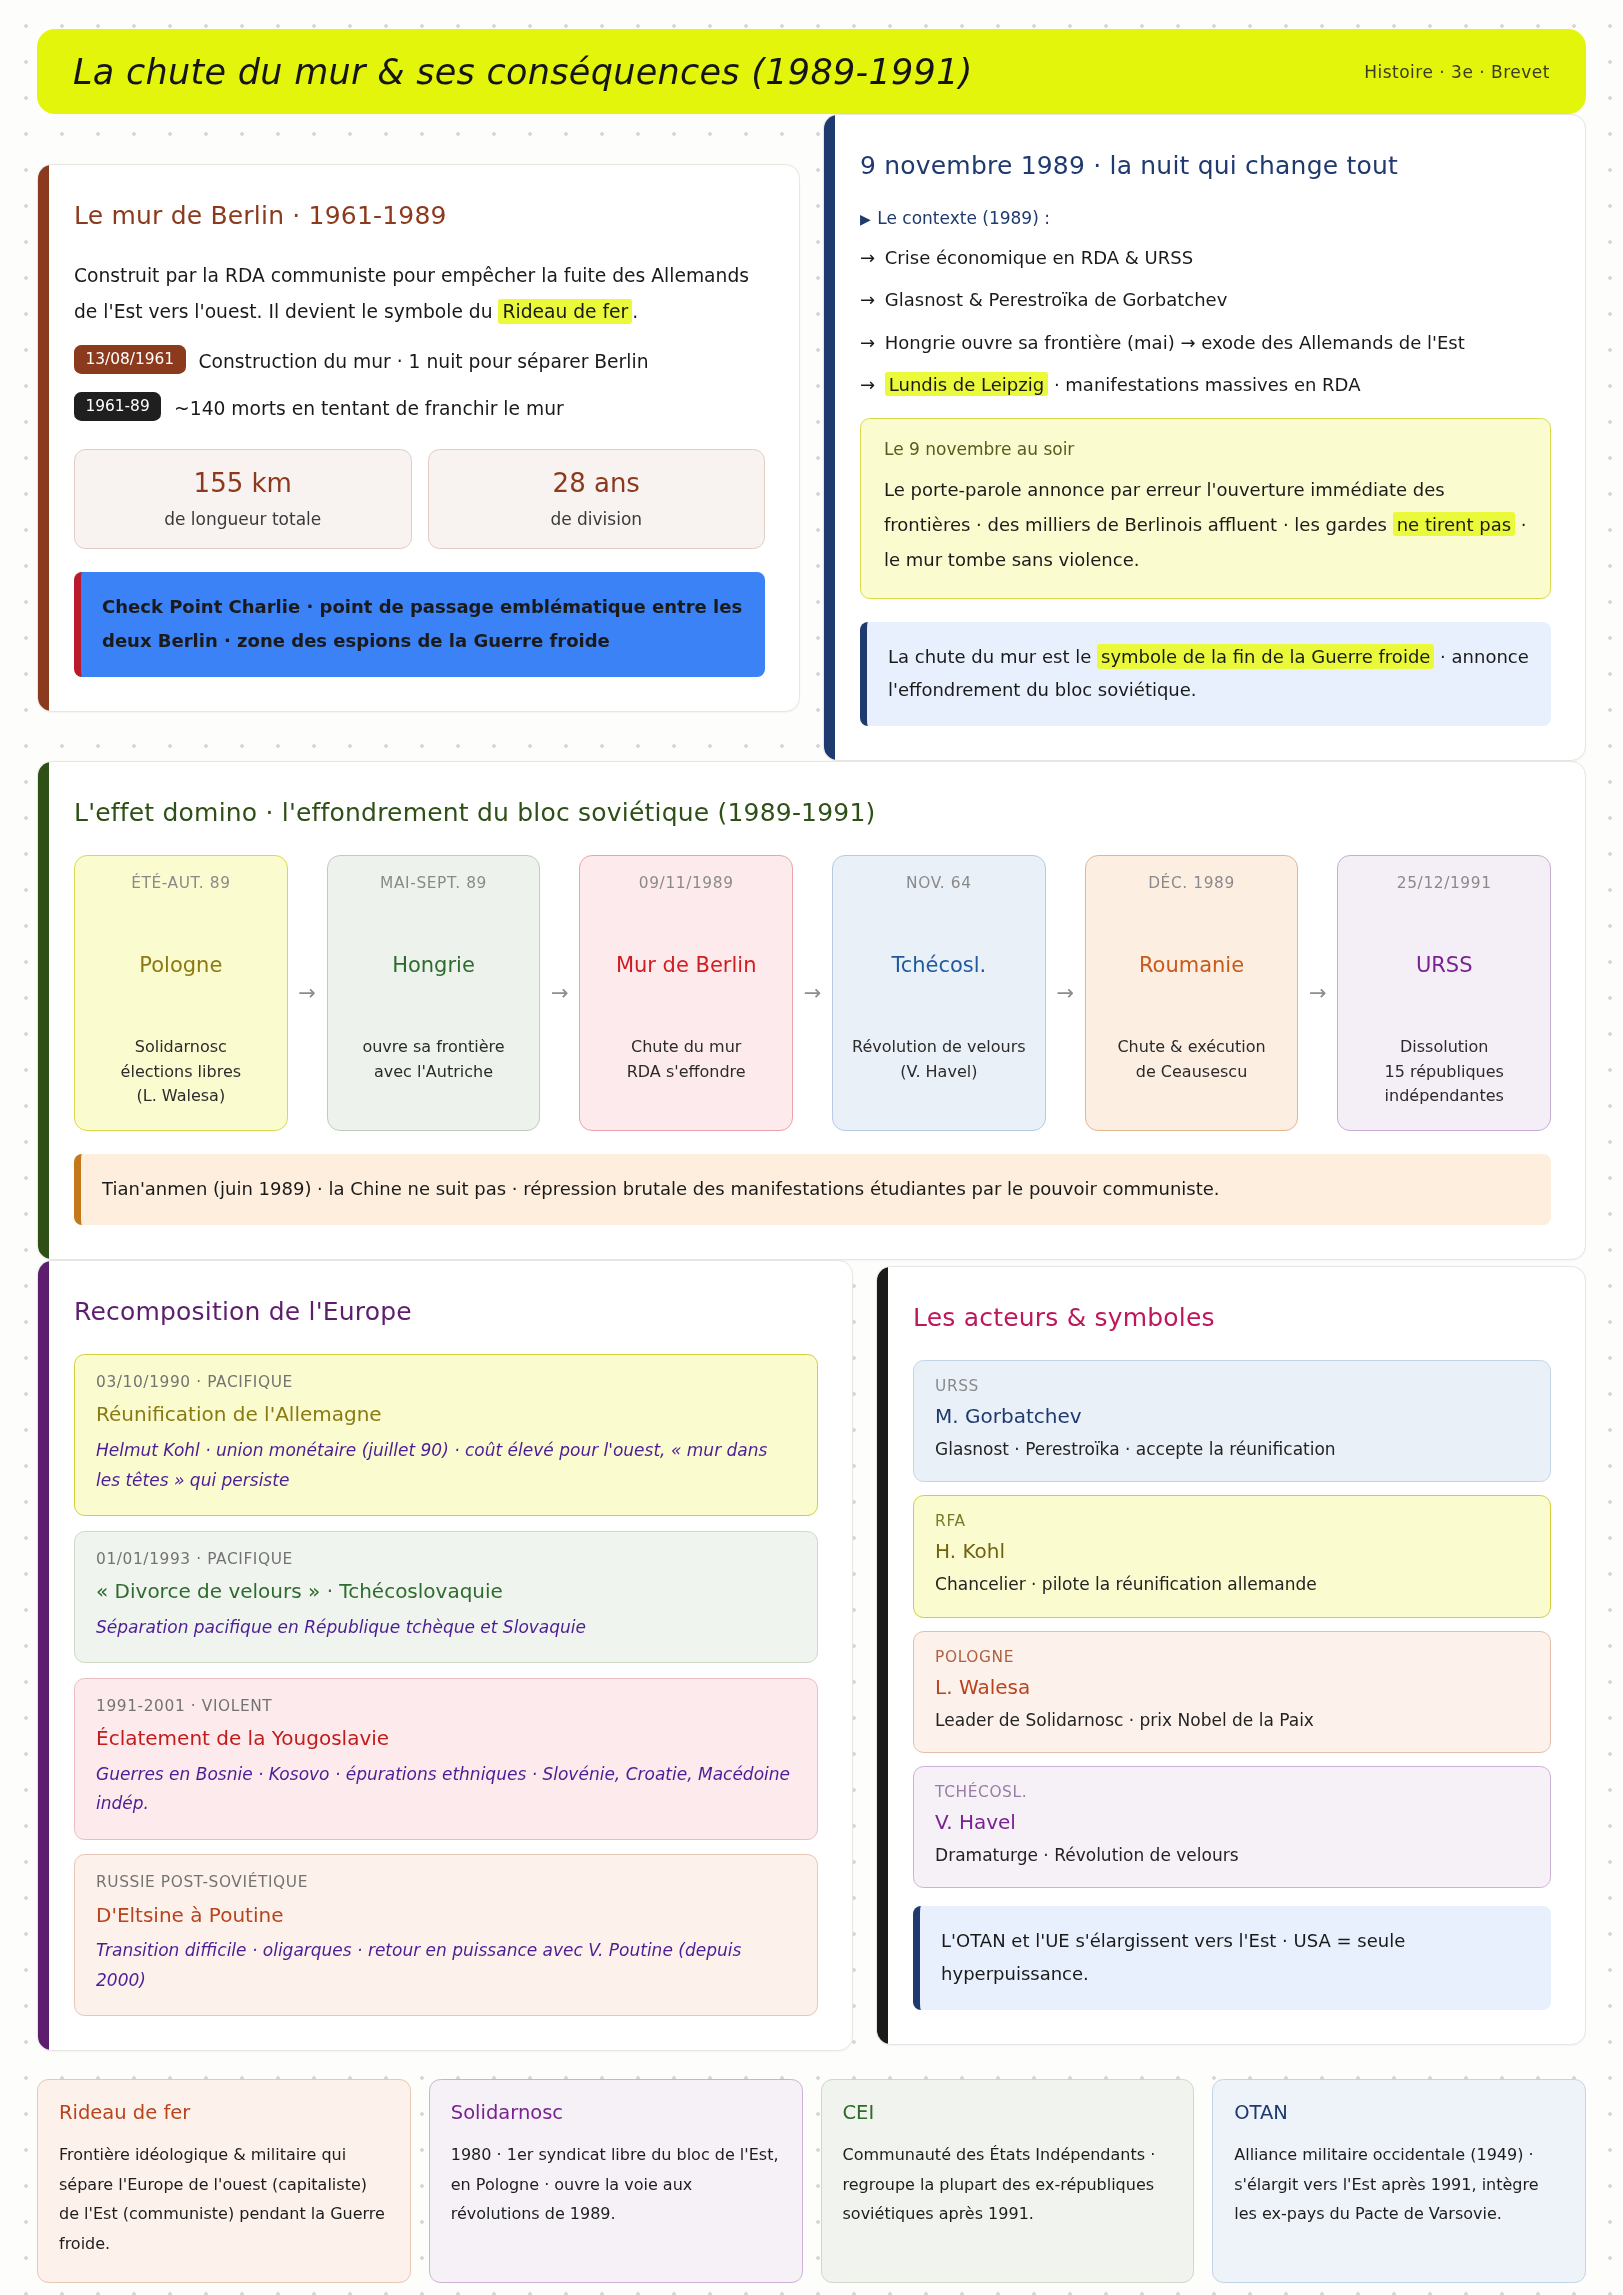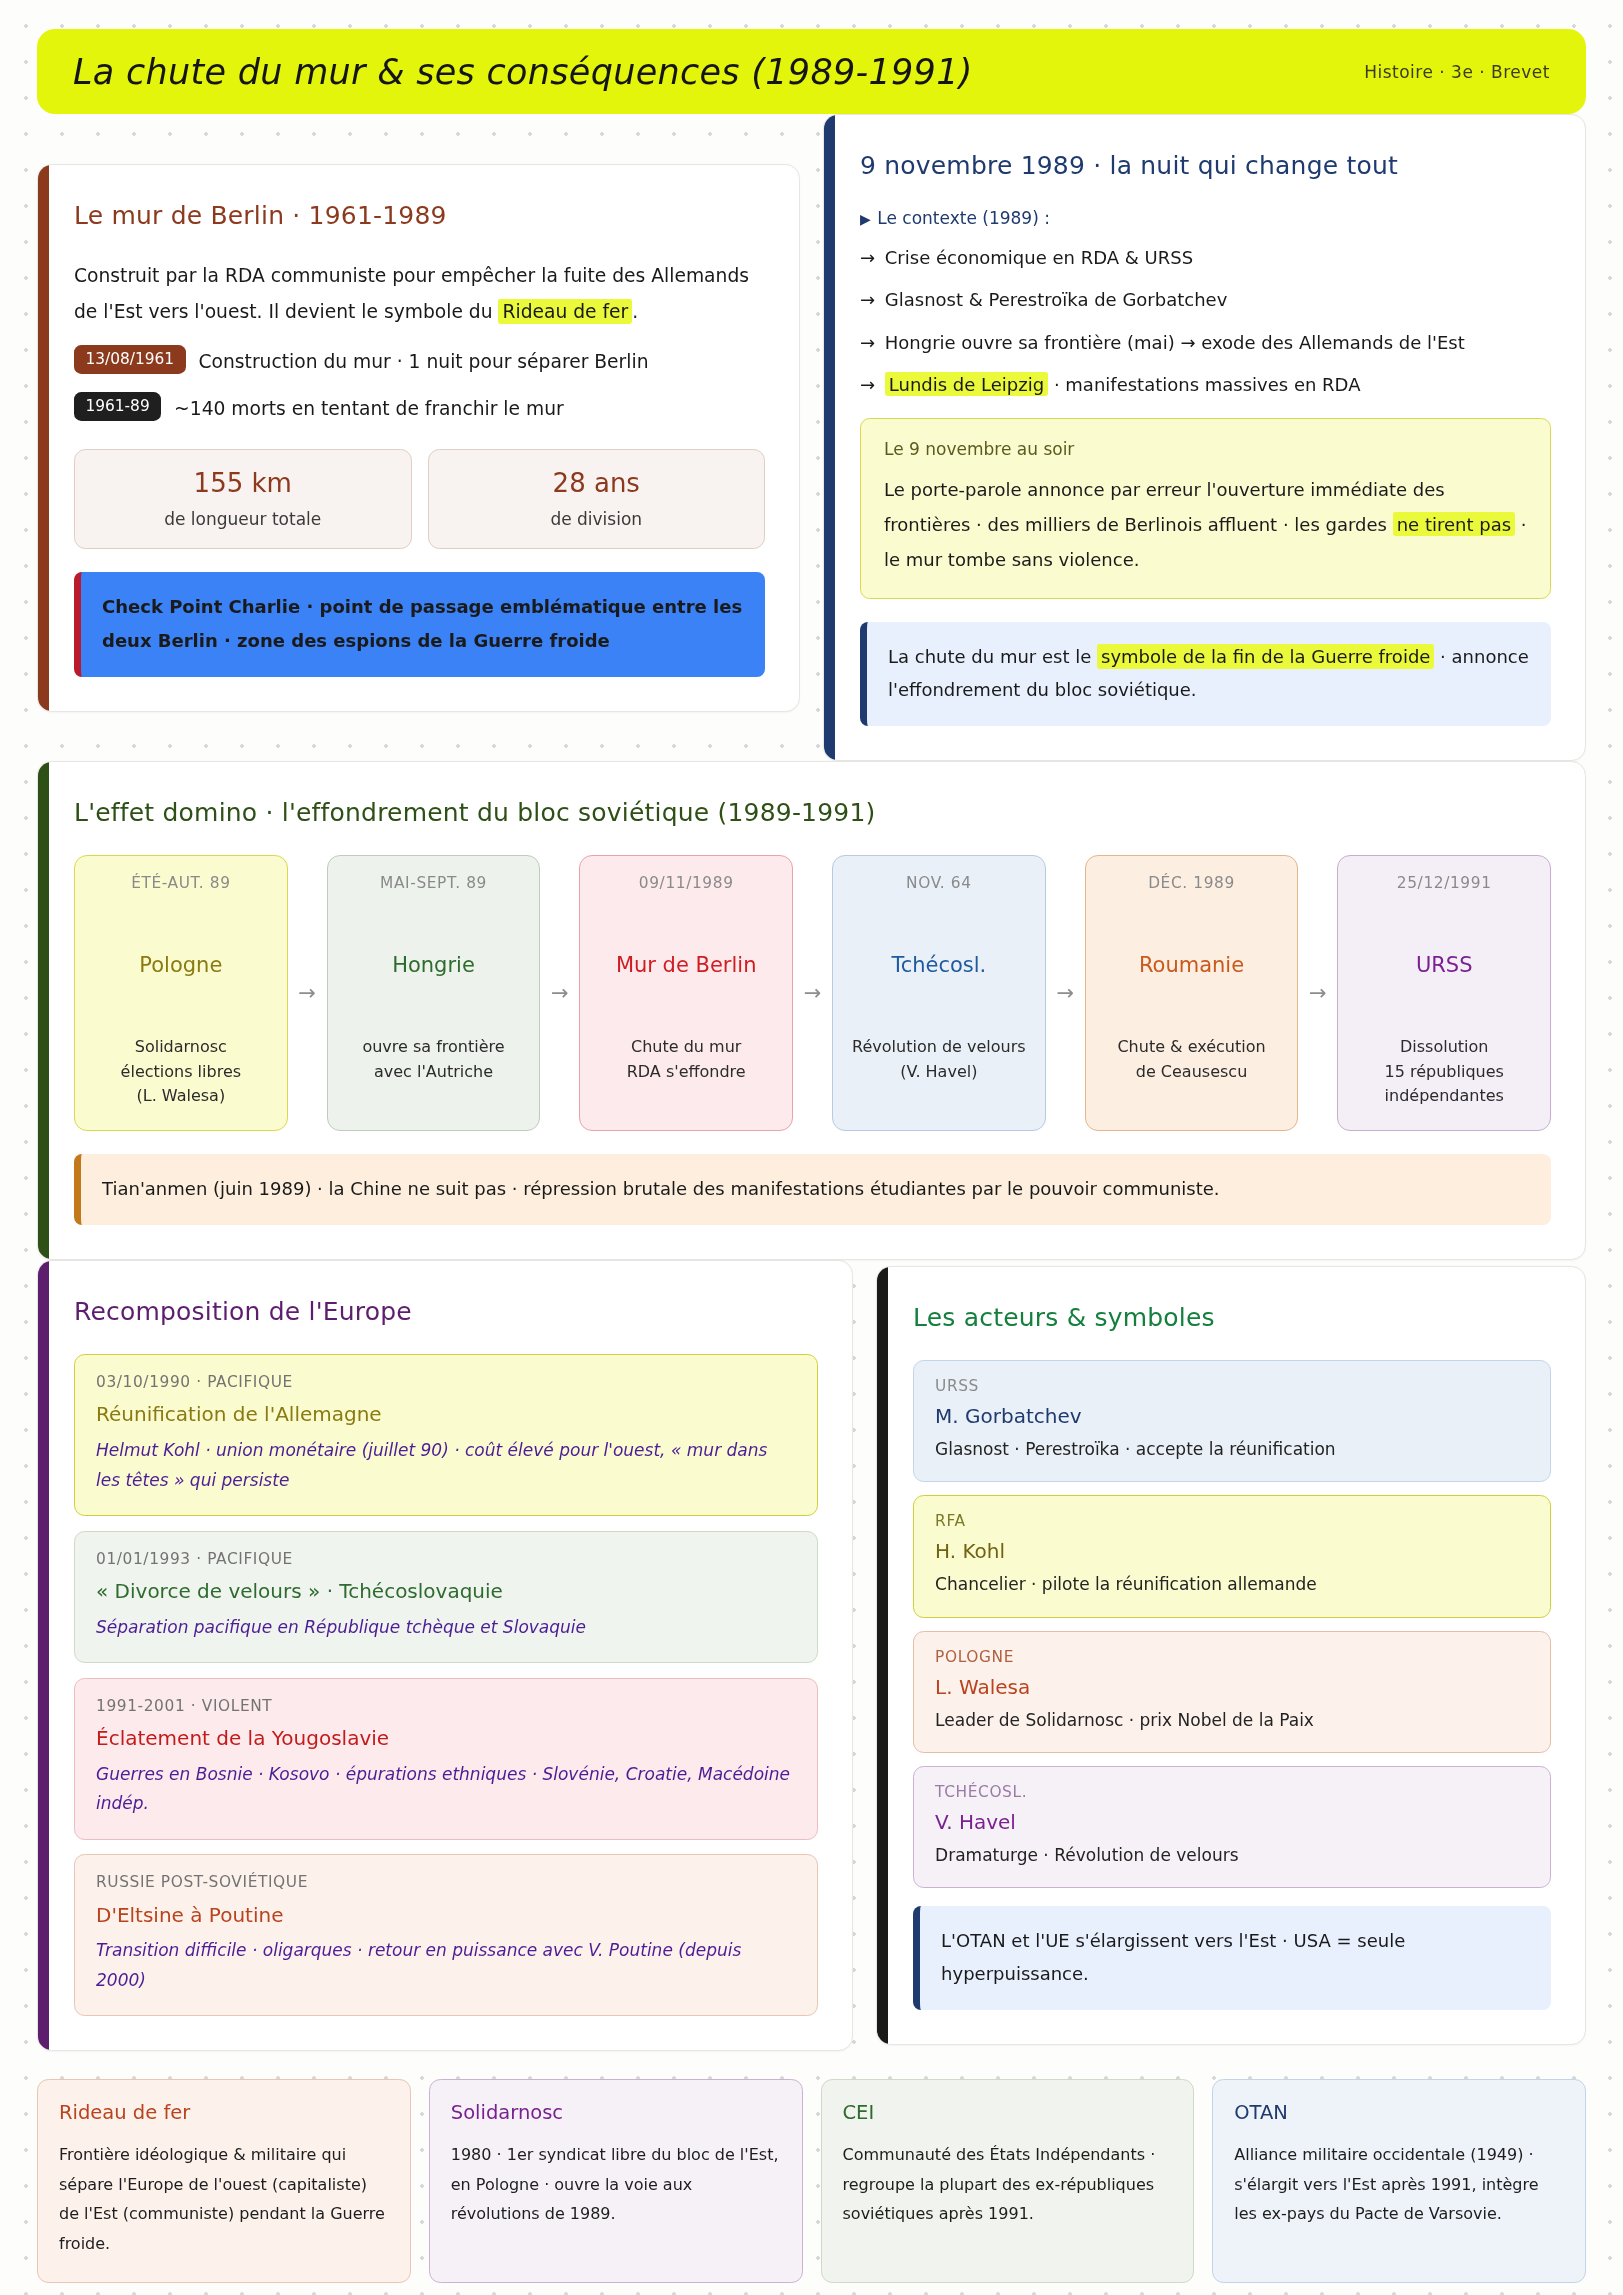--- a/index.html
+++ b/index.html
@@ -354,21 +354,21 @@
         <div class="evt" style="background:#fdf1ec;border:1.6px solid #e8c5b4;margin-bottom:0">
           <div class="evt-meta hand">RUSSIE POST-SOVIÉTIQUE</div>
           <div class="evt-title hand" style="color:#b9431d">D'Eltsine à Poutine</div>
           <div class="evt-desc hand">Transition difficile · oligarques · retour en puissance avec V. Poutine (depuis 2000)</div>
         </div>
       </div>
     </div>
 
     <div class="card" style="flex:1 1 0;--accent:#1a1a18">
       <div class="card-inner">
-        <div class="card-title hand" style="color:#15803d">Les acteurs &amp; symboles</div>
+        <div class="card-title hand" style="color:#be185d">Les acteurs &amp; symboles</div>
 
         <div class="actor" style="background:#eaf0f8;border:1.6px solid #c3d4e8">
           <div class="actor-country hand" style="color:#8a8a8a">URSS</div>
           <div class="actor-name hand" style="color:#1f3a6e">M. Gorbatchev</div>
           <div class="actor-desc hand">Glasnost · Perestroïka · accepte la réunification</div>
         </div>
 
         <div class="actor" style="background:#fbfbd0;border:1.6px solid #cfcf3c">
           <div class="actor-country hand" style="color:#7a7a2a">RFA</div>
           <div class="actor-name hand" style="color:#6f6211">H. Kohl</div>

